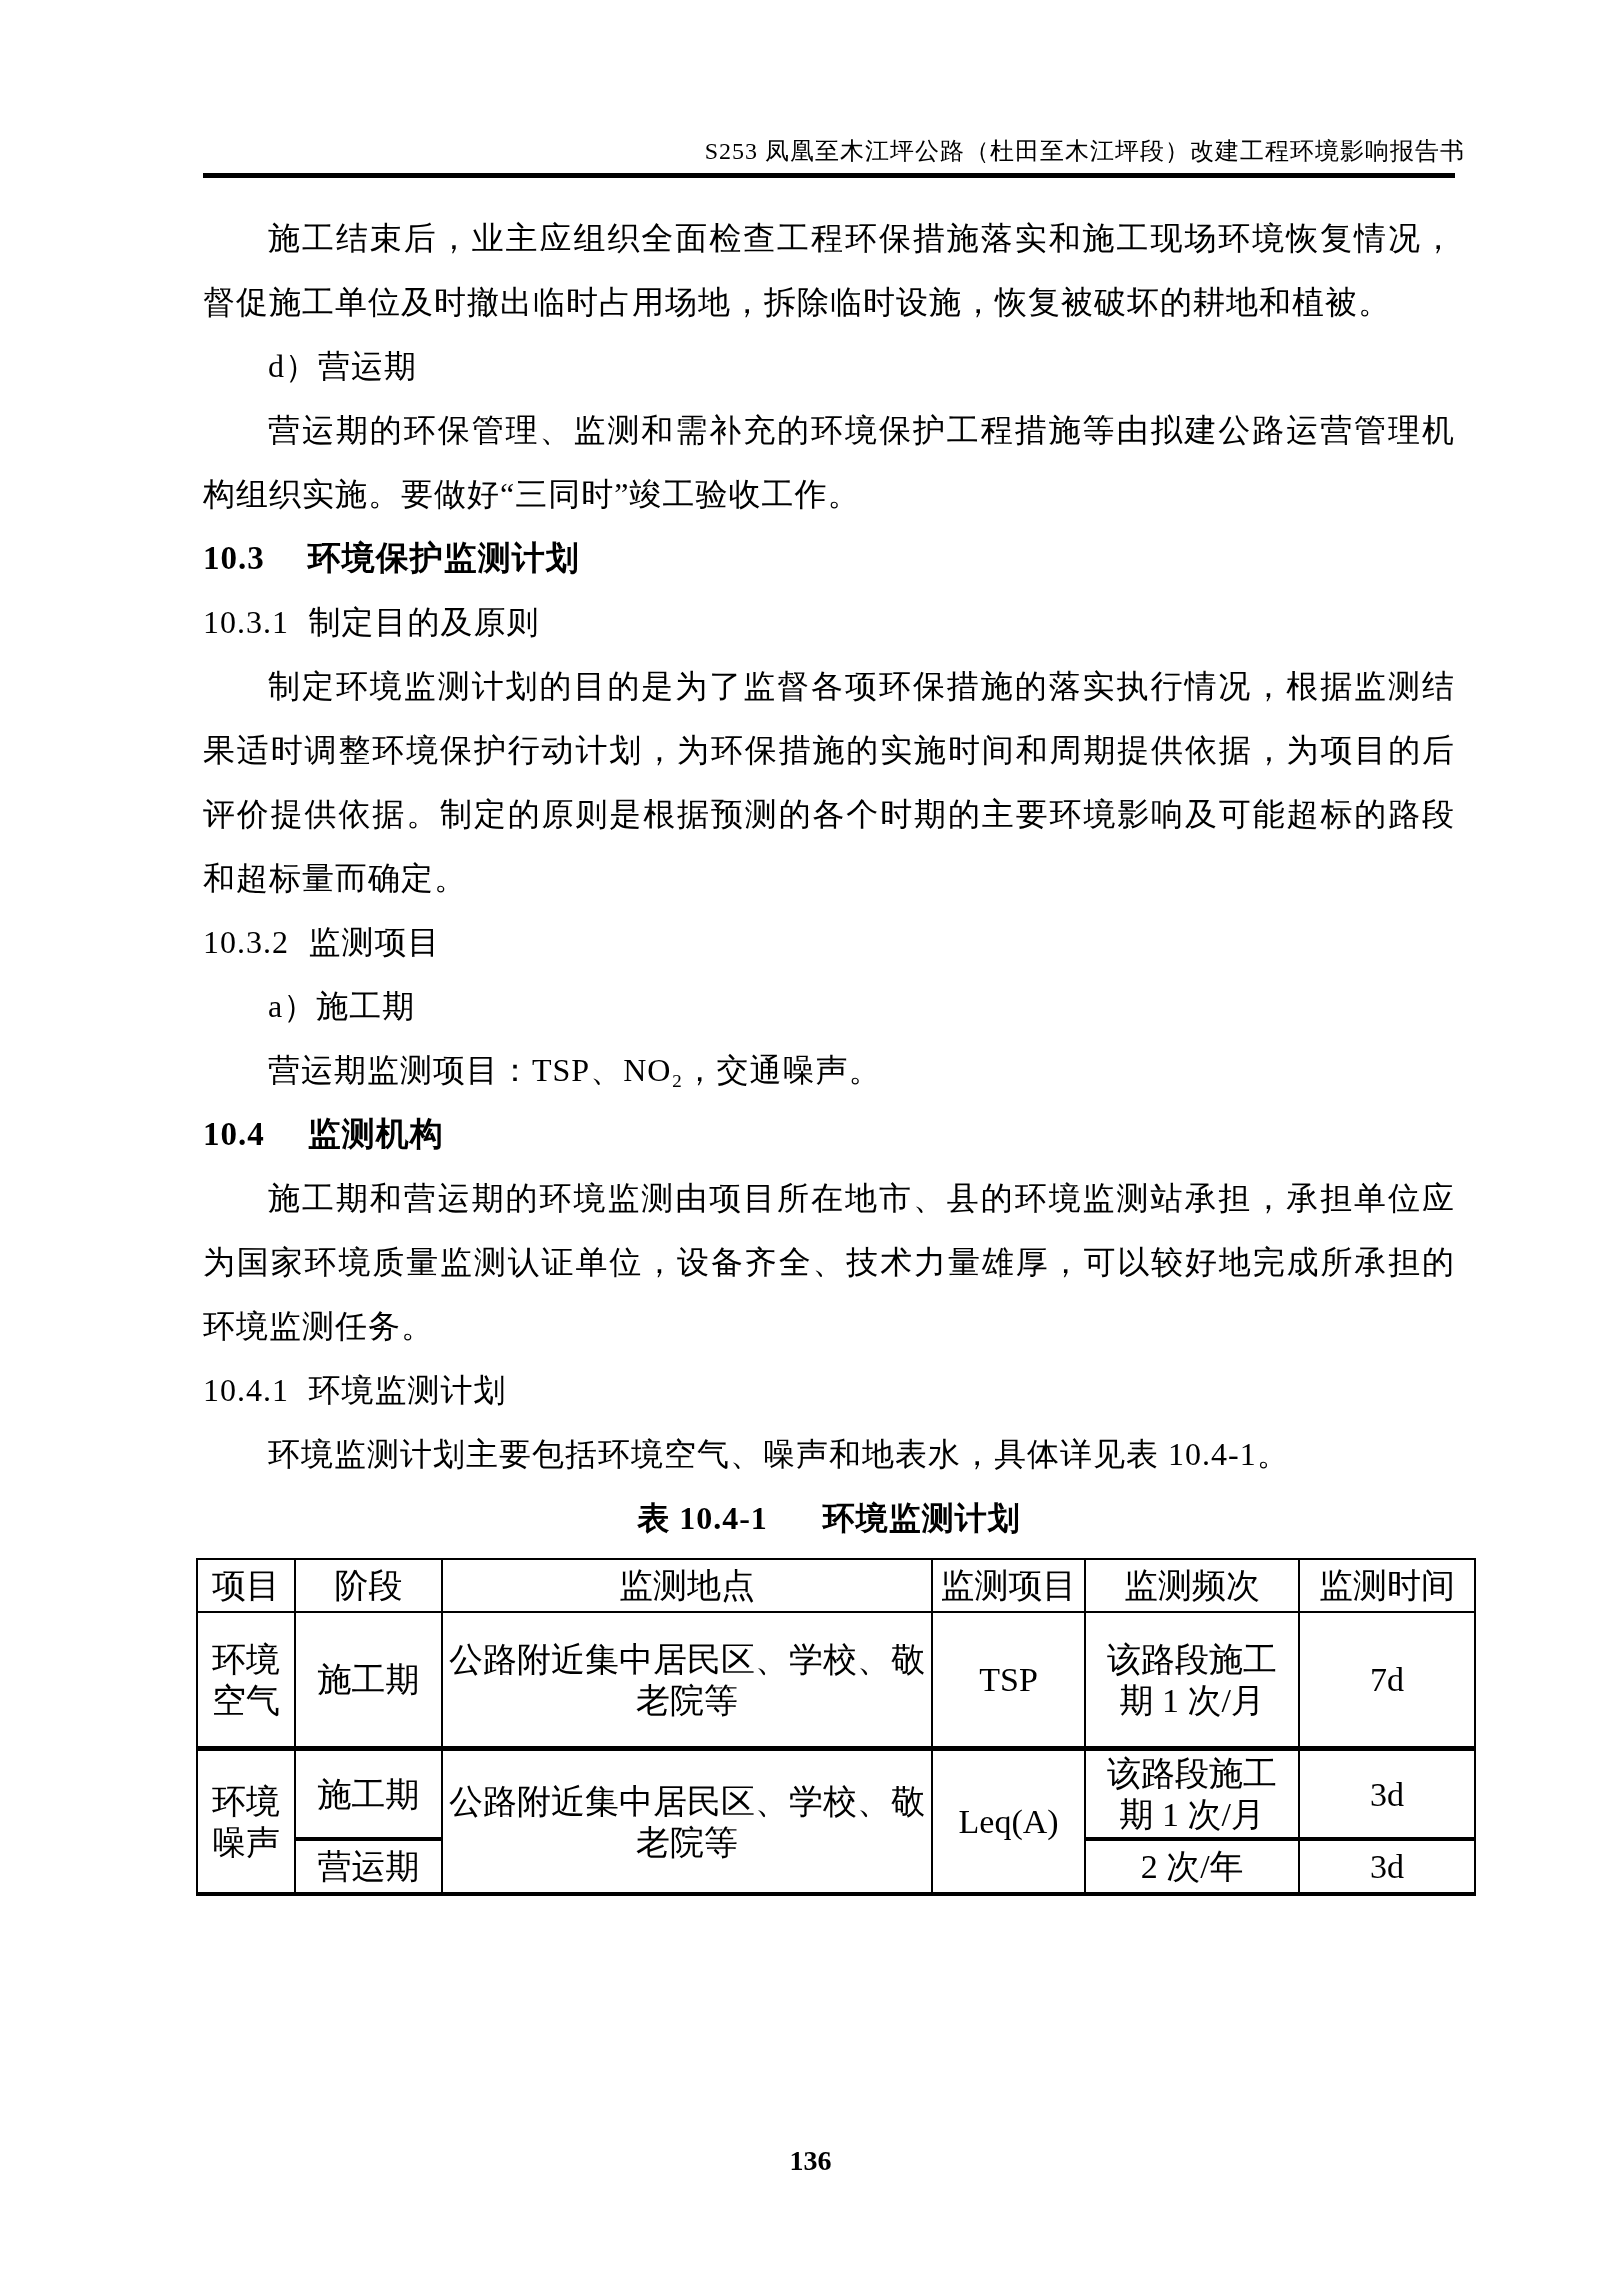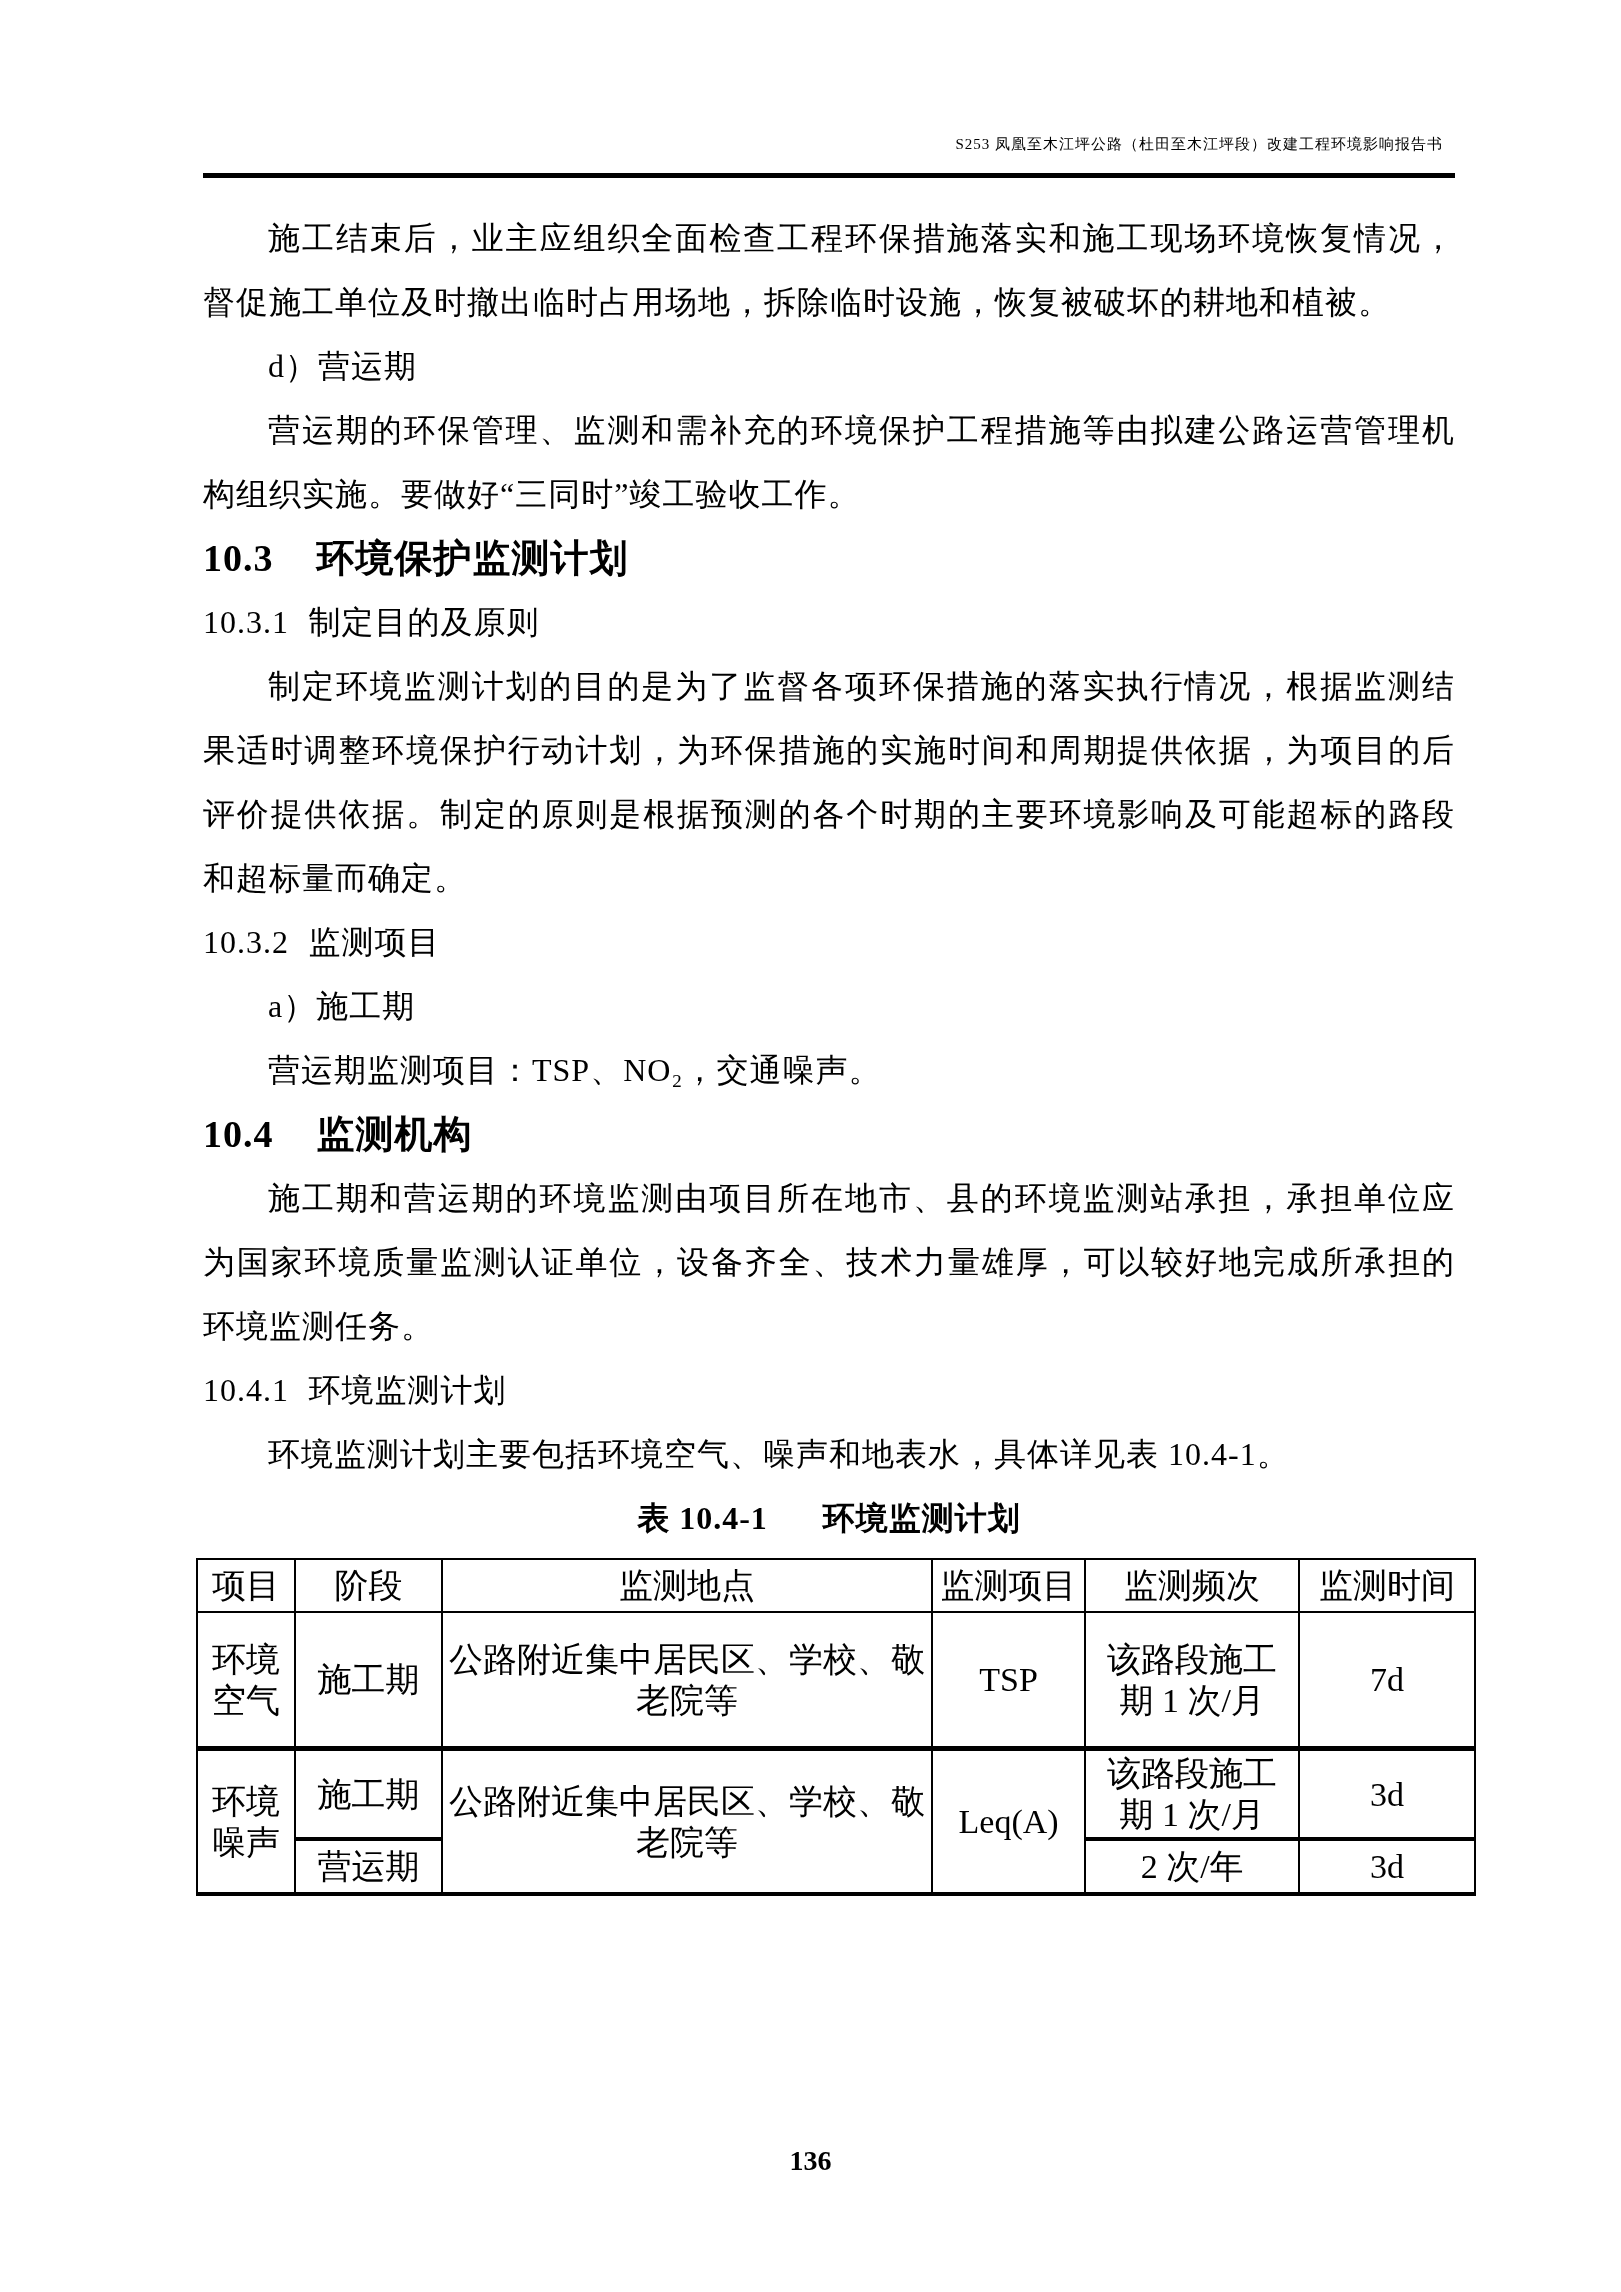--- a/index.html
+++ b/index.html
@@ -8,24 +8,24 @@
     width: 1621px;
     height: 2293px;
     background: #ffffff;
     color: #000000;
     font-family: "Liberation Serif", "DejaVu Serif", serif;
     overflow: hidden;
   }
   .running-header {
     position: absolute;
     top: 135px;
-    left: 191px;
+    left: 213px;
     width: 1252px;
     text-align: right;
-    font-size: 15px;
+    font-size: 24px;
     letter-spacing: 1px;
     white-space: nowrap;
   }
   .header-rule {
     position: absolute;
     top: 173px;
     left: 203px;
     width: 1252px;
     height: 4.9px;
     background: #000000;
@@ -36,21 +36,21 @@
     left: 203px;
     width: 1252px;
     font-size: 32px;
     line-height: 64px;
     text-align: justify;
     letter-spacing: 1px;
   }
   .content p, .content h2, .content h3 { margin: 0; padding: 0; }
   .body-p  { text-indent: 65px; }
   .item-p  { text-indent: 65px; }
-  .h2 { font-size: 38px; font-weight: bold; text-align: left; }
+  .h2 { font-size: 33px; font-weight: bold; text-align: left; }
   .h2 .htitle { margin-left: 43px; }
   .h3 { font-size: 32px; font-weight: normal; text-align: left; }
   .h3 .htitle { margin-left: 19.6px; }
   .table-caption {
     text-align: center;
     font-weight: bold;
     font-size: 32px;
     text-indent: 0;
   }
   .table-caption .cap-title { margin-left: 55px; }

